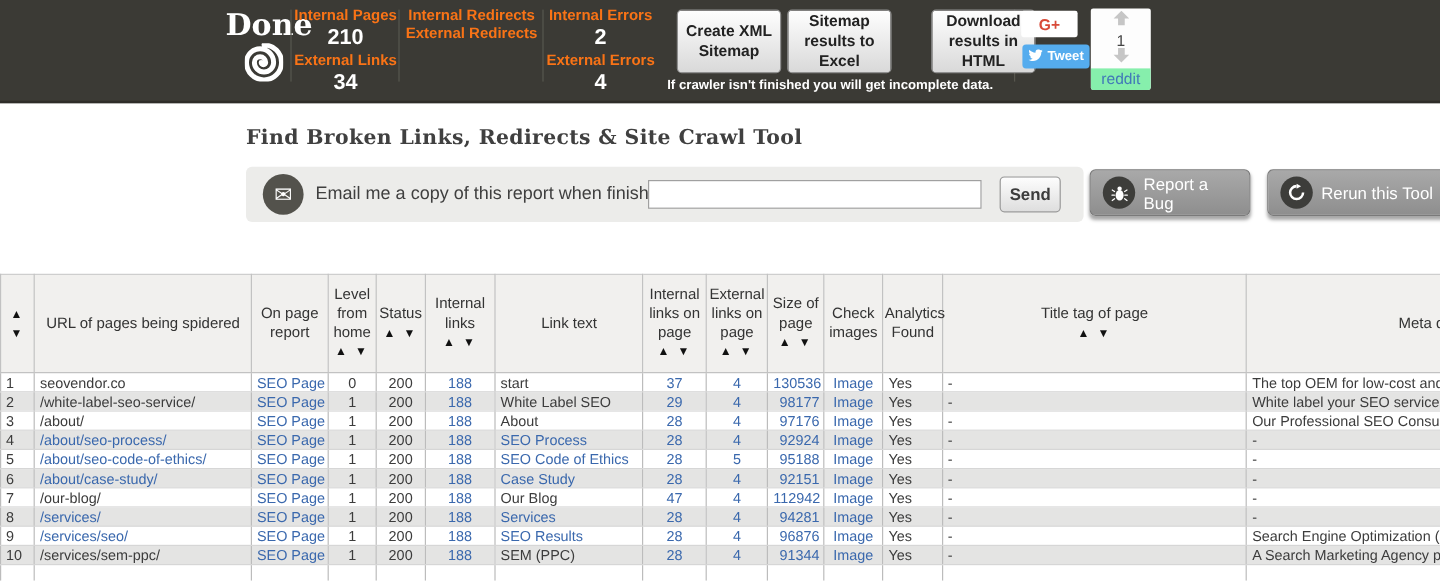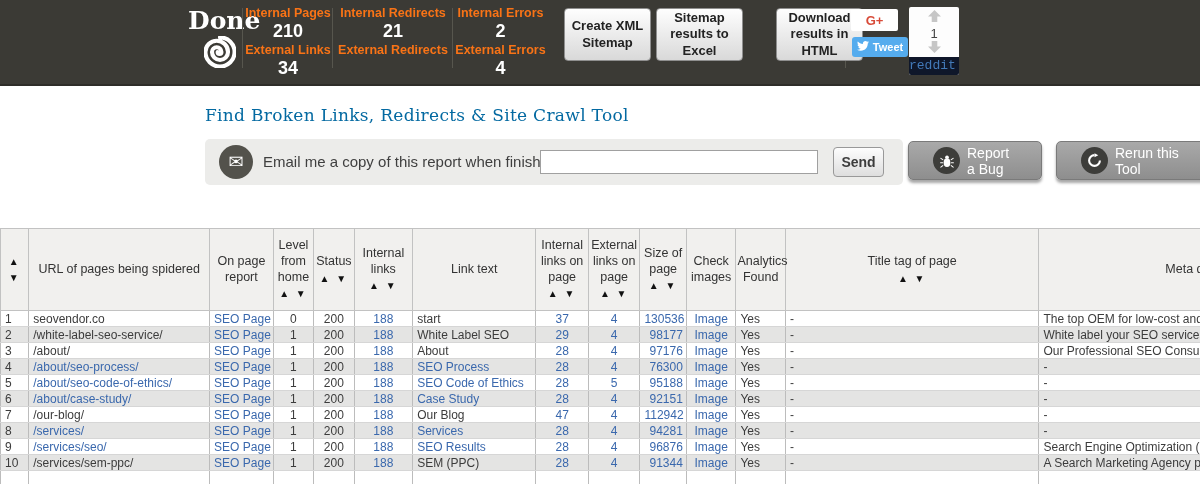--- a/index.html
+++ b/index.html
@@ -15,30 +15,30 @@
   .sg { position:absolute; top:6px; text-align:center; white-space:nowrap; }
   .stat-label { color:#f97316; font-weight:bold; font-size:12.5px; line-height:1.2; }
   .stat-value { color:#fff; font-weight:bold; font-size:18px; line-height:1.15; margin-bottom:1px; }
   .hbtn { position:absolute; top:8px; width:87px; height:53px; background:linear-gradient(#fefefe,#d9d9d9); border:1px solid #8f8f8f; border-radius:4px; font-weight:bold; font-size:13px; line-height:1.25; color:#222; text-align:center; display:flex; align-items:center; justify-content:center; padding:2px; cursor:pointer; }
   .warning { position:absolute; left:556px; top:65px; color:#fff; font-weight:bold; font-size:11px; }
   .gplus { position:absolute; left:851px; top:9px; width:47px; height:22px; background:#fff; border-radius:2px; color:#d84a38; font-weight:bold; font-size:13px; display:flex; align-items:center; justify-content:center; cursor:pointer; }
   .tweet { position:absolute; left:852px; top:37px; width:56px; height:20px; background:#55acee; border-radius:3px; color:#fff; font-weight:bold; font-size:11px; display:flex; align-items:center; justify-content:center; gap:4px; cursor:pointer; }
   .reddit { position:absolute; left:909px; top:7px; width:50px; height:68px; background:#fdfdfd; border-radius:2px; overflow:hidden; }
   .reddit-top { height:50px; display:flex; flex-direction:column; align-items:center; justify-content:space-evenly; padding-top:2px; }
   .reddit-count { font-size:13px; color:#444; line-height:1; }
-  .reddit-foot { height:18px; background:#0f172a; color:#4279b8; font-size:13px; line-height:18px; cursor:pointer;font-family:Liberation Mono, monospace; }
+  .reddit-foot { height:18px; background:#86efac; color:#4279b8; font-size:13px; text-align:center; line-height:18px; cursor:pointer; }
 
   
-  .page-title { position:absolute; left:205px; top:105px; font-family:"DejaVu Serif", serif; font-weight:normal; font-size:17px; color:#0369a1; letter-spacing:0.3px; }
+  .page-title { position:absolute; left:205px; top:105px; font-family:"DejaVu Serif", serif; font-weight:bold; font-size:17px; color:#404040; letter-spacing:0.3px; }
   .emailbar { position:absolute; left:205px; top:139px; width:698px; height:46px; background:#ececea; border-radius:5px; }
   .env-circle { position:absolute; left:219px; top:145px; width:34px; height:34px; border-radius:50%; background:#53524c; color:#fff; font-size:18px; display:flex; align-items:center; justify-content:center; }
   .email-prompt { position:absolute; left:263px; top:153px; font-size:15px; color:#3f3f3f; }
   .email-input { position:absolute; left:540px; top:150px; width:278px; height:24px; border:1px solid #a0a0a0; background:#fff; font-size:13px; padding:0 4px; }
   .send-btn { position:absolute; left:833px; top:147px; width:51px; height:30px; background:linear-gradient(#fdfdfd,#dedede); border:1px solid #999; border-radius:4px; font-weight:bold; font-size:14px; color:#3c3c3c; cursor:pointer; }
-  .gray-btn { position:absolute; top:141px; height:39px; background:linear-gradient(#a9a9a9,#8e8e8e); border:1px solid #7a7a7a; border-radius:5px; box-shadow:0 3px 3px rgba(0,0,0,0.35); color:#fff; font-size:14px; display:flex; align-items:center; gap:7px; padding:0 24px; cursor:pointer; }
+  .gray-btn { position:absolute; top:141px; height:39px; background:linear-gradient(#a9a9a9,#8e8e8e); border:1px solid #7a7a7a; border-radius:5px; box-shadow:0 3px 3px rgba(0,0,0,0.35); color:#fff; font-size:14px; display:flex; align-items:center; gap:7px; padding:0 10px; cursor:pointer; }
   .bug-btn { left:908px; width:134px; }
   .rerun-btn { left:1056px; width:151px; }
   .icon-circle { width:27px; height:27px; border-radius:50%; background:#3d3d3a; display:flex; align-items:center; justify-content:center; flex:0 0 auto; }
   .summary { position:absolute; left:205px; top:199px; font-family:"DejaVu Serif", serif; font-size:17px; color:#333; }
   .summary a, .sum-link { color:#2b4ecb; text-decoration:none; cursor:pointer; }
   .sum-sep { color:#888; margin:0 4px; }
   .sum-count { margin-right:10px; }
 
   
   .table-wrap { position:absolute; left:0; top:228px; width:1200px; overflow:hidden; }
@@ -75,33 +75,33 @@
     <div class="vsep" style="left:845px"></div>
 
     <div class="sg" style="left:243px;width:90px">
       <div class="stat-label">Internal Pages</div>
       <div class="stat-value">210</div>
       <div class="stat-label">External Links</div>
       <div class="stat-value">34</div>
     </div>
     <div class="sg" style="left:333px;width:120px">
       <div class="stat-label">Internal Redirects</div>
-      <div class="stat-value">21</div>
       <div class="stat-label">External Redirects</div>
     </div>
     <div class="sg" style="left:453px;width:95px">
       <div class="stat-label">Internal Errors</div>
       <div class="stat-value">2</div>
       <div class="stat-label">External Errors</div>
       <div class="stat-value">4</div>
     </div>
 
     <div class="hbtn" style="left:564px">Create XML Sitemap</div>
     <div class="hbtn" style="left:656px">Sitemap results to Excel</div>
     <div class="hbtn" style="left:776px">Download results in HTML</div>
+    <div class="warning">If crawler isn't finished you will get incomplete data.</div>
 
     <div class="gplus">G+</div>
     <div class="tweet">
       <span><svg width="12" height="10" viewBox="0 0 24 20">
             <path fill="#fff" d="M24 2.4c-.9.4-1.8.7-2.8.8 1-.6 1.8-1.6 2.2-2.7-1 .6-2 1-3.1 1.2C19.4.7 18.1 0 16.7 0c-2.7 0-4.9 2.2-4.9 4.9 0 .4 0 .8.1 1.1C7.8 5.8 4.2 3.9 1.7 1 1.2 1.8 1 2.6 1 3.5c0 1.7.9 3.2 2.2 4.1-.8 0-1.6-.2-2.2-.6v.1c0 2.4 1.7 4.4 3.9 4.8-.4.1-.8.2-1.3.2-.3 0-.6 0-.9-.1.6 2 2.4 3.4 4.6 3.4-1.7 1.3-3.8 2.1-6.1 2.1H0c2.2 1.4 4.8 2.2 7.5 2.2 9.1 0 14-7.5 14-14v-.6c1-.7 1.8-1.6 2.5-2.5z"></path>
           </svg></span>
       <span>Tweet</span>
     </div>
     <div class="reddit">
       <div class="reddit-top">
@@ -241,21 +241,21 @@
           <tr>
             <td class="al-left drk">4</td>
             <td class="al-left lnk">/about/seo-process/</td>
             <td class="al-center lnk">SEO Page</td>
             <td class="al-center drk">1</td>
             <td class="al-center drk">200</td>
             <td class="al-center lnk">188</td>
             <td class="al-left lnk">SEO Process</td>
             <td class="al-center lnk">28</td>
             <td class="al-center lnk">4</td>
-            <td class="al-right lnk">76300</td>
+            <td class="al-right lnk">92924</td>
             <td class="al-center lnk">Image</td>
             <td class="al-left drk">Yes</td>
             <td class="al-left drk">-</td>
             <td class="al-left drk">-</td>
           </tr>
           <tr>
             <td class="al-left drk">5</td>
             <td class="al-left lnk">/about/seo-code-of-ethics/</td>
             <td class="al-center lnk">SEO Page</td>
             <td class="al-center drk">1</td>

